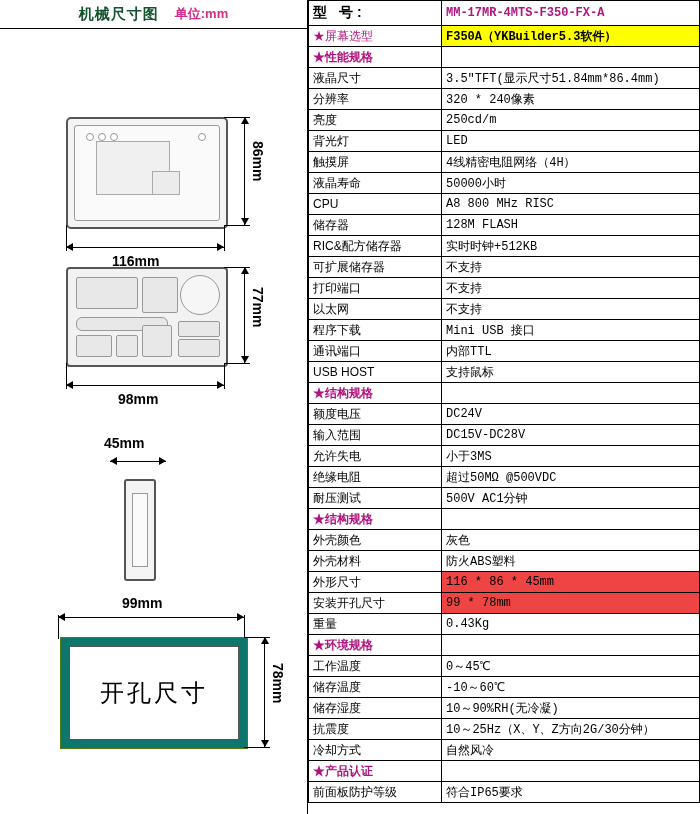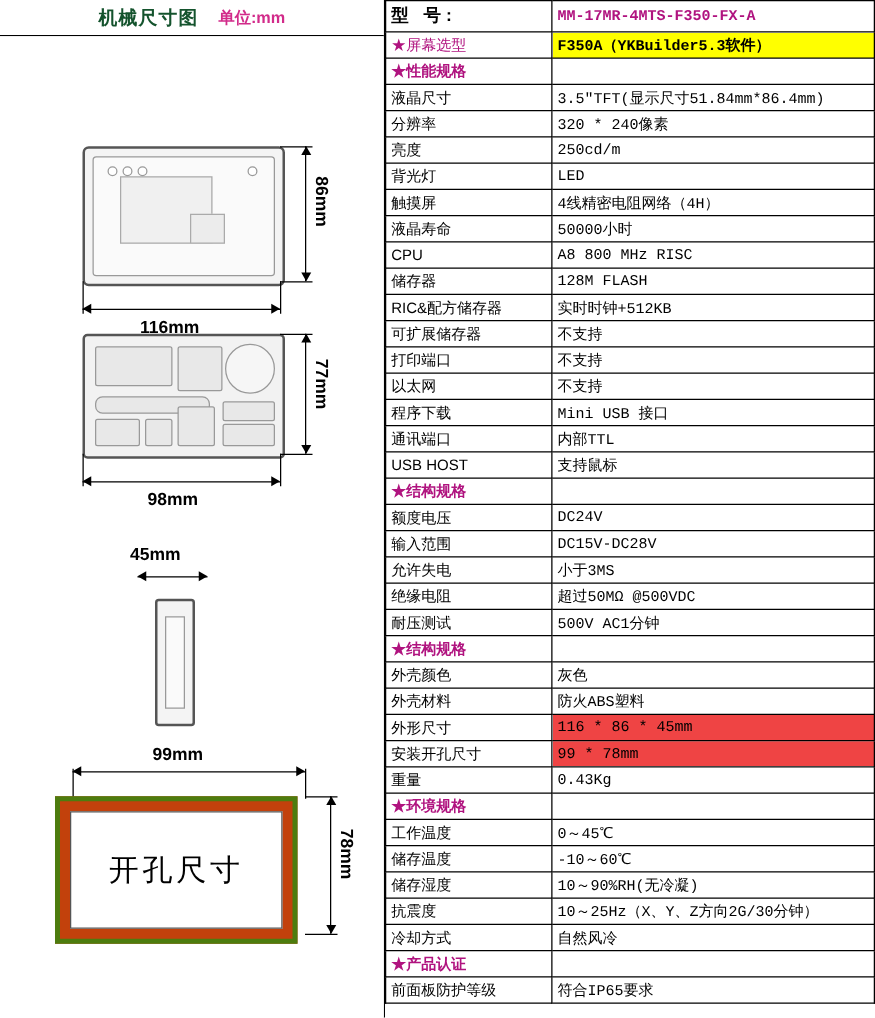--- a/index.html
+++ b/index.html
@@ -123,26 +123,26 @@
     border-radius: 3px;
     background: #f4f4f4;
   }
   .dev-side-inner {
     position:absolute; left:6px; top:12px; right:6px; bottom:12px;
     border:1px solid #999; background:#fafafa;
   }
 
   .cut-out {
     position: absolute;
-    left: 44px;
+    left: 60px;
     top: 608px;
     width: 186px;
     height: 110px;
-    border: 4px solid #4d7c0f;
-    background: #c2410c;
+    border: 1px solid #4d7c0f;
+    background: #0f766e;
   }
   .cut-out-inner {
     position:absolute; left:8px; top:8px; right:8px; bottom:8px;
     border: 1px solid #555;
     background: #ffffff;
     display:flex; align-items:center; justify-content:center;
   }
   .cut-label {
     font-size: 24px;
     letter-spacing: 3px;

